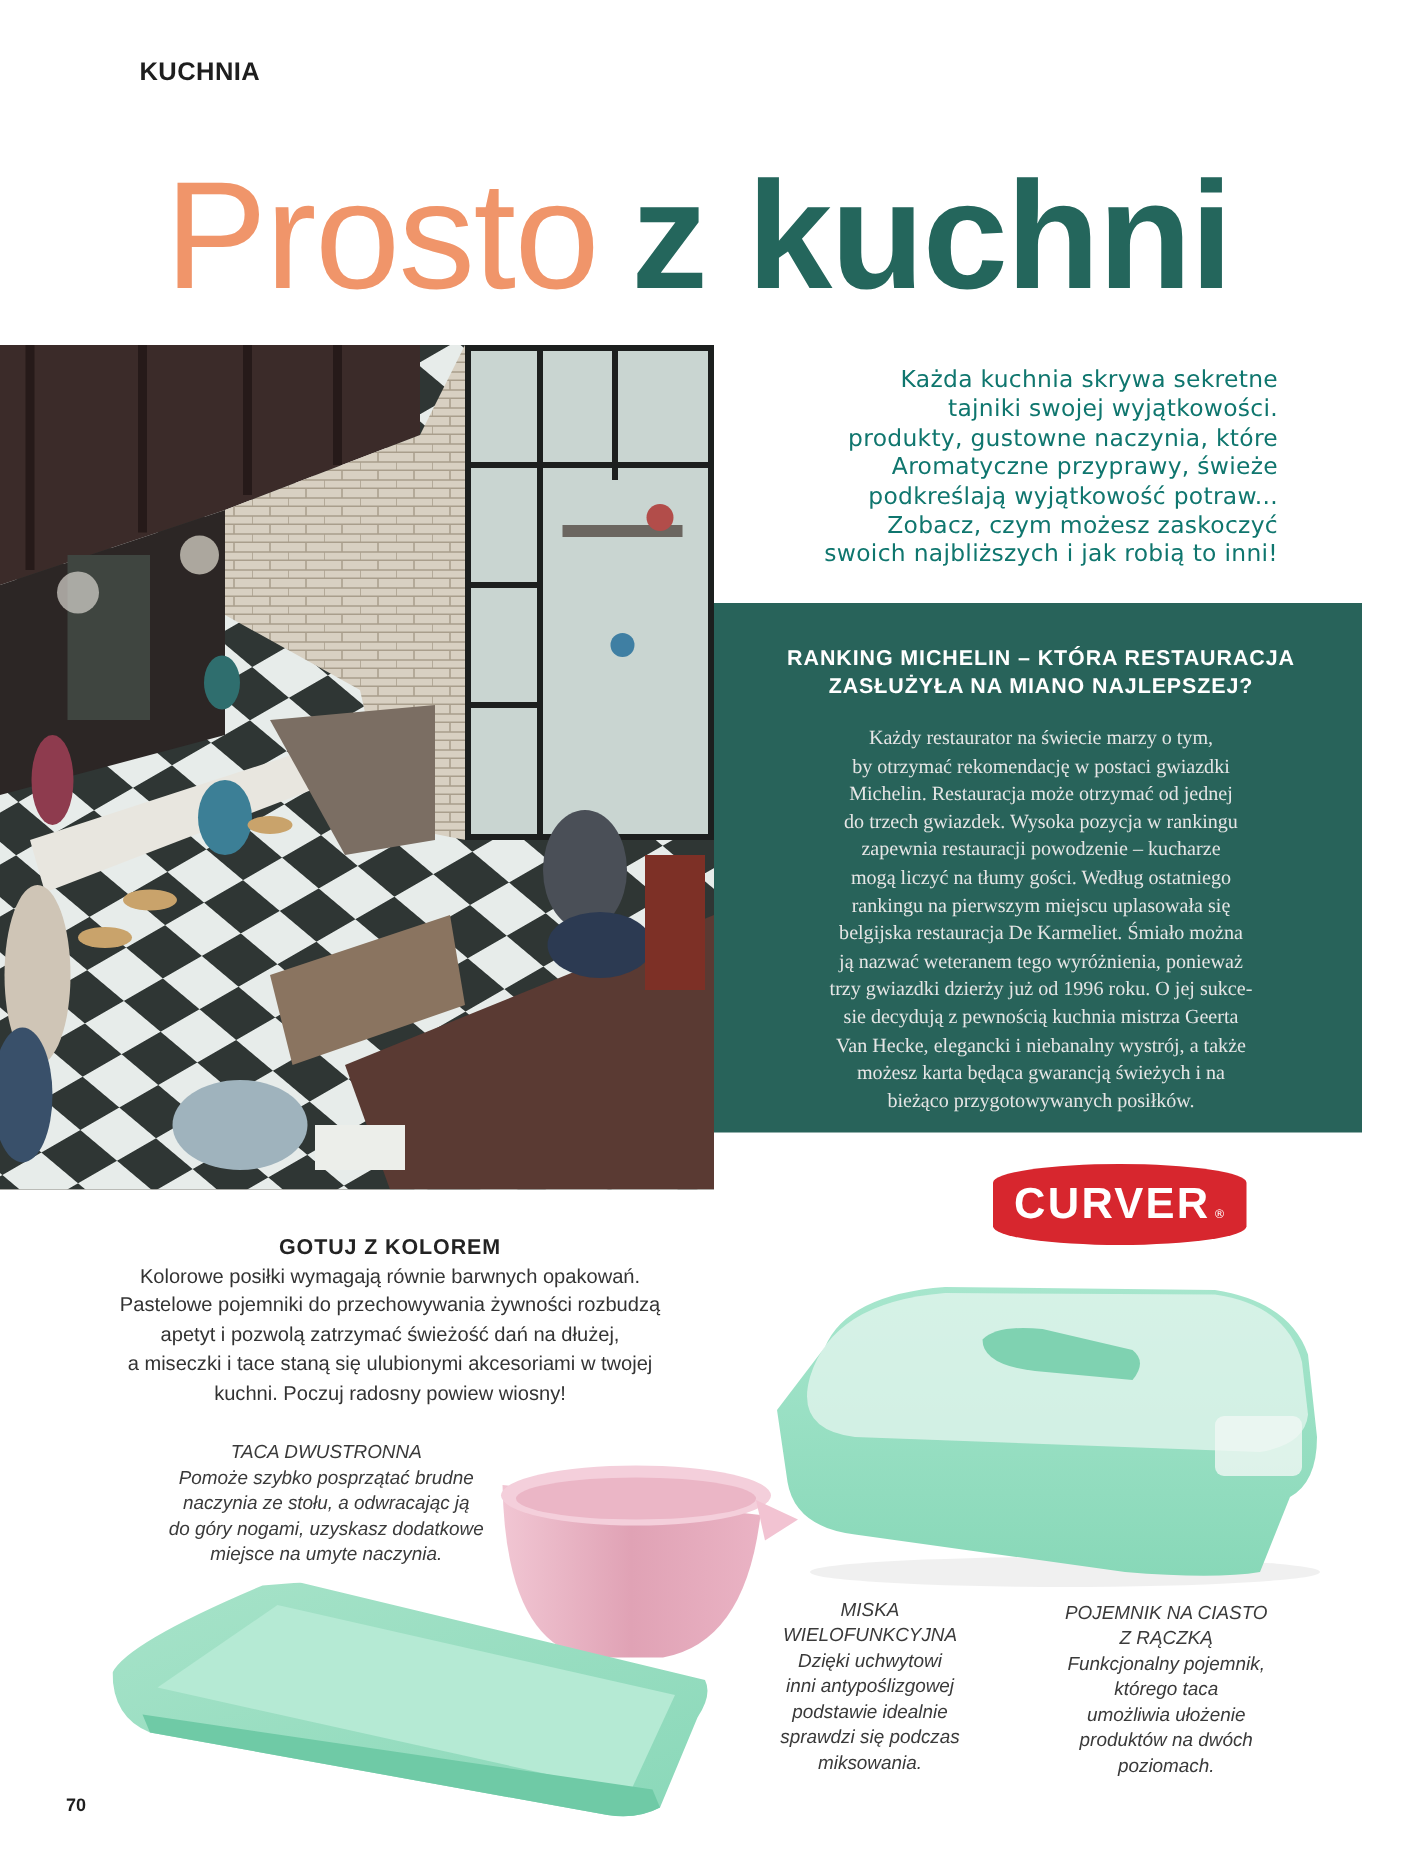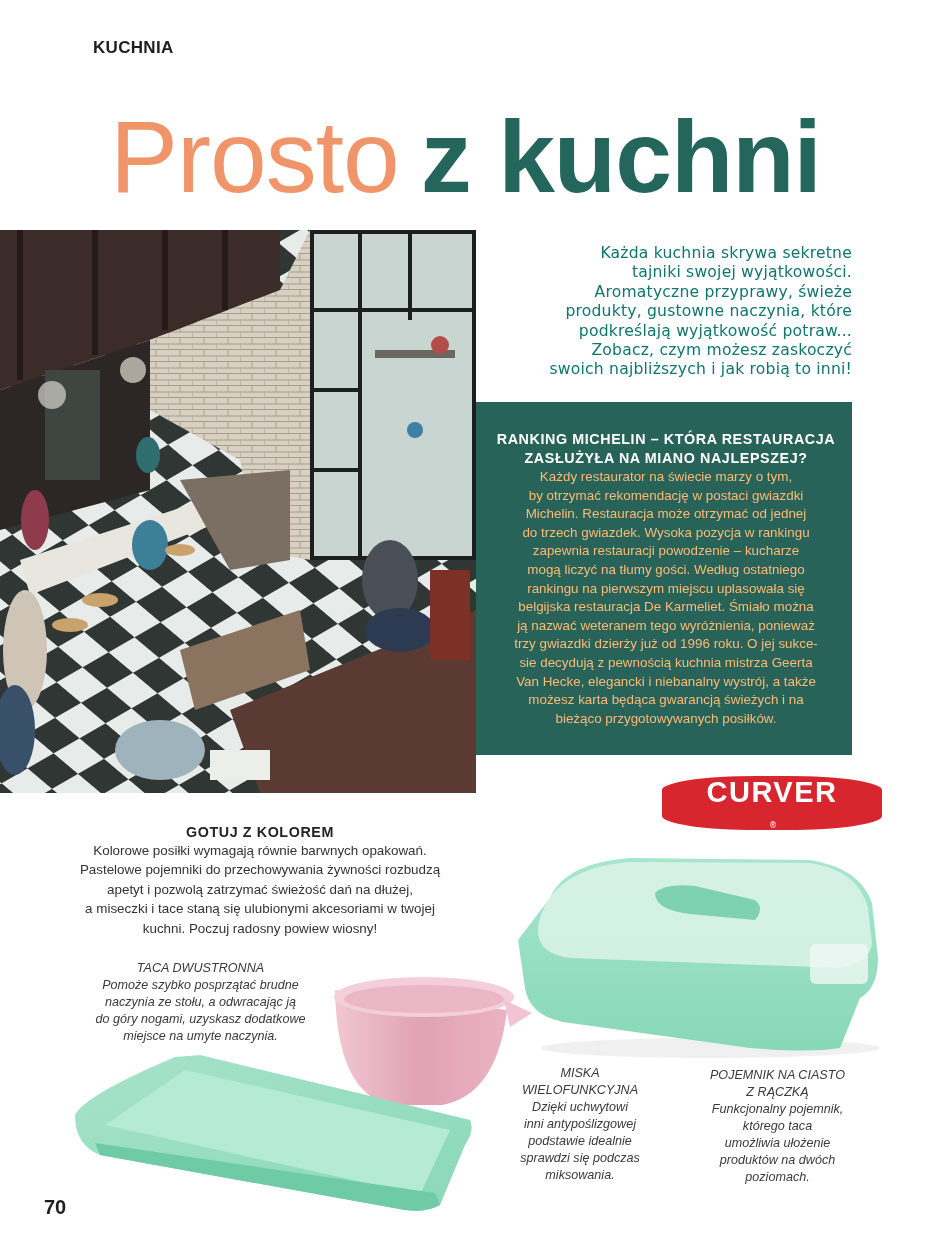--- a/index.html
+++ b/index.html
@@ -10,38 +10,38 @@
   .headline { position:absolute; left:110px; top:82px; font-family:"Liberation Sans", sans-serif; font-size:102px; line-height:1; white-space:nowrap; letter-spacing:-1px;margin-top:24px; }
   .headline .light { color:#f0956a; font-weight:400; }
   .headline .bold { color:#24665c; font-weight:700; margin-left:22px; }
 
   
   .photo { position:absolute; left:0; top:230px; width:476px; height:563px; overflow:hidden; background:#6b6a62; }
   .photo svg { display:block; }
 
   .intro { position:absolute; right:83px; top:244px; width:380px; text-align:right; font-family:"DejaVu Sans", sans-serif; font-size:15.6px; line-height:19.4px; color:#0f766e; letter-spacing:0.2px; }
 
-  .green-box { position:absolute; left:476px; top:402px; width:376px; height:353px; background:#28635a; color:#e8f0ee; text-align:center; padding:28px 10px 0 14px; }
+  .green-box { position:absolute; left:476px; top:402px; width:432px; height:353px; background:#28635a; color:#e8f0ee; text-align:center; padding:28px 10px 0 14px; }
   .green-box h3 { font-family:"Liberation Sans", sans-serif; font-weight:700; font-size:14.3px; line-height:18.5px; letter-spacing:0.6px; color:#ffffff; }
-  .green-box p { font-family:Liberation Sans, sans-serif; font-size:13.4px; line-height:18.6px; color:#fdba74; margin-top:1px; }
-
-  .curver { position:absolute; left:662px; top:776px; width:220px; height:54px; background:#d7262e; border-radius:95px / 14px; display:flex; align-items:center; justify-content:center;flex-direction:column; }
+  .green-box p { font-family:Liberation Serif, serif; font-size:13.4px; line-height:18.6px; color:#e5e5e5; margin-top:16px; }
+
+  .curver { position:absolute; left:662px; top:776px; width:169px; height:54px; background:#d7262e; border-radius:95px / 14px; display:flex; align-items:center; justify-content:center; }
   .curver span.word { font-family:"Liberation Sans", sans-serif; font-weight:700; color:#fff; font-size:29px; letter-spacing:1.5px; }
   .curver span.reg { color:#fff; font-size:8px; margin-left:2px; margin-top:12px; }
 
   .kolor { position:absolute; left:45px; top:823px; width:430px; text-align:center; }
   .kolor h4 { font-family:"Liberation Sans", sans-serif; font-weight:700; font-size:14.3px; letter-spacing:0.6px; color:#232323; line-height:18px; }
   .kolor p { font-family:"Liberation Sans", sans-serif; font-size:13.4px; line-height:19.4px; color:#333; }
 
   .caption { position:absolute; text-align:center; font-family:"Liberation Sans", sans-serif; font-style:italic; font-size:12.6px; line-height:17px; color:#3a3a3a; }
-  .cap-tray { left:58px; top:960px; width:285px; }
+  .cap-tray { left:75px; top:960px; width:285px; }
   .cap-bowl { left:505px; top:1065px; width:150px; }
   .cap-box { left:700px; top:1067px; width:155px; }
 
-  .page-num { position:absolute; left:44px; top:1196px; font-family:"Liberation Sans", sans-serif; font-weight:700; font-size:20px; color:#1e1e1e; }
+  .page-num { position:absolute; left:44px; top:1196px; font-family:"Liberation Sans", sans-serif; font-weight:700; font-size:12px; color:#1e1e1e; }
 
   .product { position:absolute; }
 </style>
 </head>
 <body>
 
 <div class="section-label">KUCHNIA</div>
 
 <div class="headline">
   <span class="light">Prosto</span><span class="bold">z kuchni</span>
@@ -111,22 +111,22 @@
     <ellipse cx="400" cy="400" rx="35" ry="22" fill="#2c3a52"></ellipse>
     <rect x="430" y="340" width="40" height="90" fill="#7d3026"></rect>
     <ellipse cx="160" cy="520" rx="45" ry="30" fill="#9fb3bd"></ellipse>
     <rect x="210" y="520" width="60" height="30" fill="#eceeea"></rect>
   </svg>
 </div>
 
 <div class="intro">
   <div>Każda kuchnia skrywa sekretne</div>
   <div>tajniki swojej wyjątkowości.</div>
+  <div>produkty, gustowne naczynia, które</div>
   <div>Aromatyczne przyprawy, świeże</div>
-  <div>produkty, gustowne naczynia, które</div>
   <div>podkreślają wyjątkowość potraw...</div>
   <div>Zobacz, czym możesz zaskoczyć</div>
   <div>swoich najbliższych i jak robią to inni!</div>
 </div>
 
 <div class="green-box">
   <h3>
     <div>RANKING MICHELIN – KTÓRA RESTAURACJA</div>
     <div>ZASŁUŻYŁA NA MIANO NAJLEPSZEJ?</div>
   </h3>

